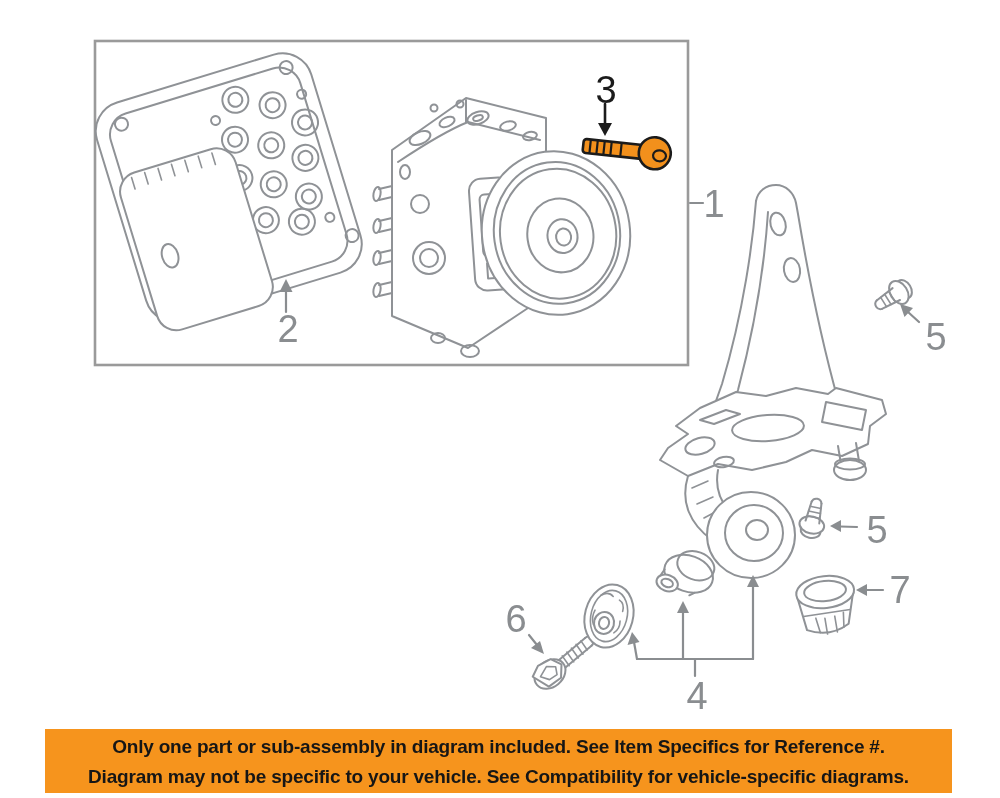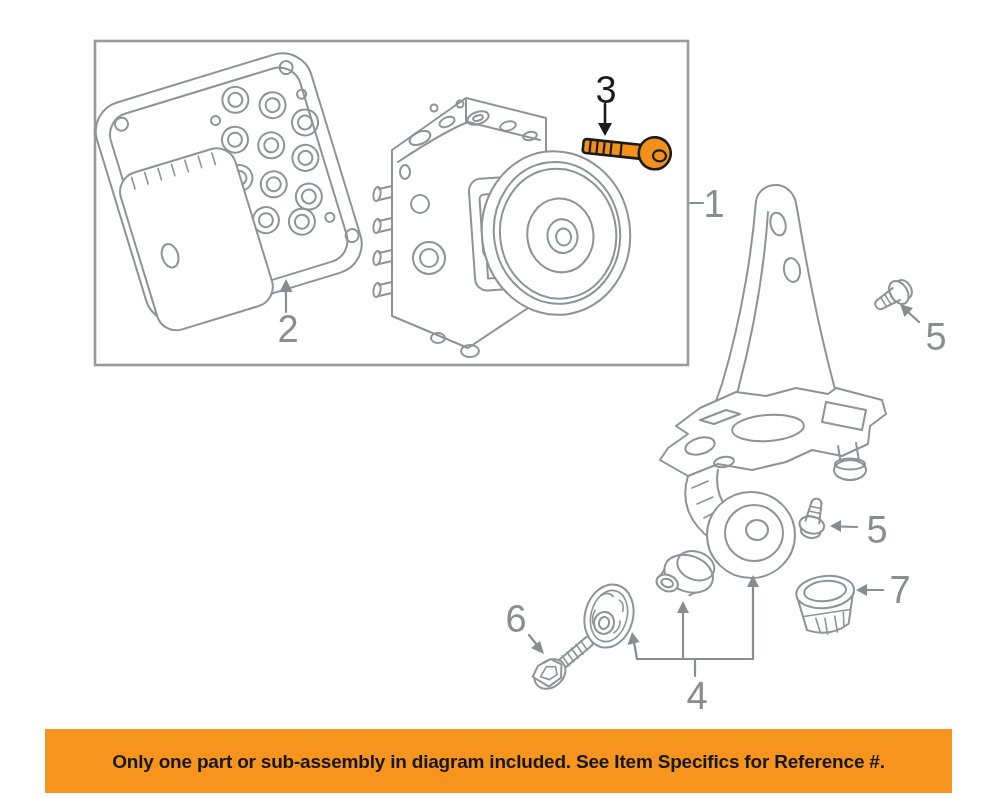--- a/index.html
+++ b/index.html
@@ -264,15 +264,16 @@
   <span class="callout" style="left:288px; top:329px;">2</span>
   <span class="callout black" style="left:606px; top:90px;">3</span>
   <span class="callout" style="left:697px; top:696px;">4</span>
   <span class="callout" style="left:936px; top:337px;">5</span>
   <span class="callout" style="left:877px; top:530px;">5</span>
   <span class="callout" style="left:516px; top:619px;">6</span>
   <span class="callout" style="left:900px; top:590px;">7</span>
 
   <div class="banner">
     <div class="line">Only one part or sub-assembly in diagram included. See Item Specifics for Reference #.</div>
+    <div class="line">Diagram may not be specific to your vehicle. See Compatibility for vehicle-specific diagrams.</div>
   </div>
 
 </div>
 
 </body></html>

